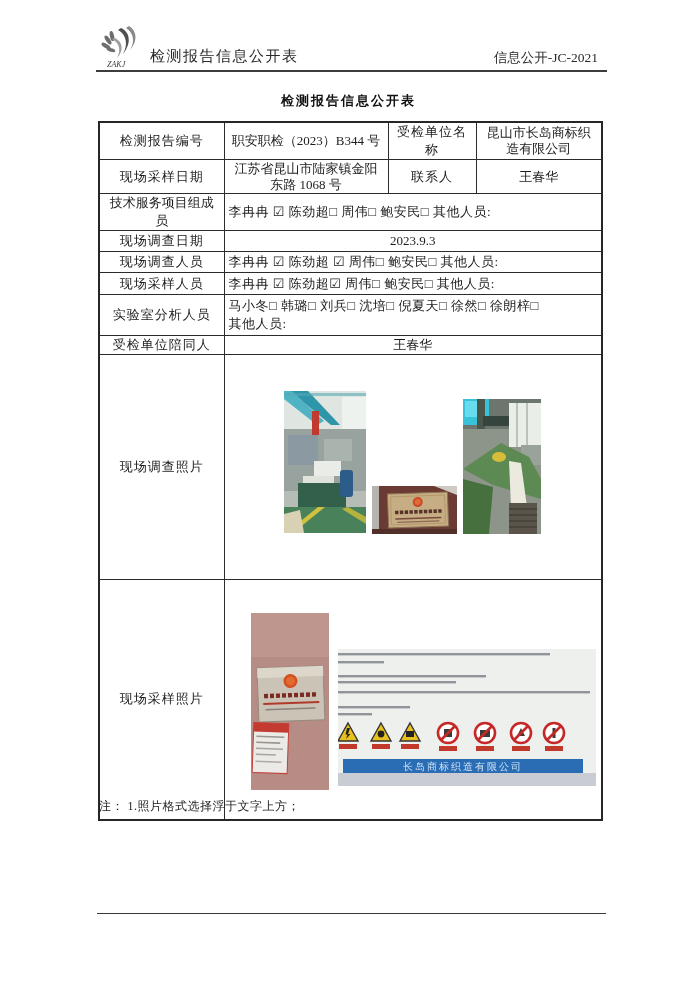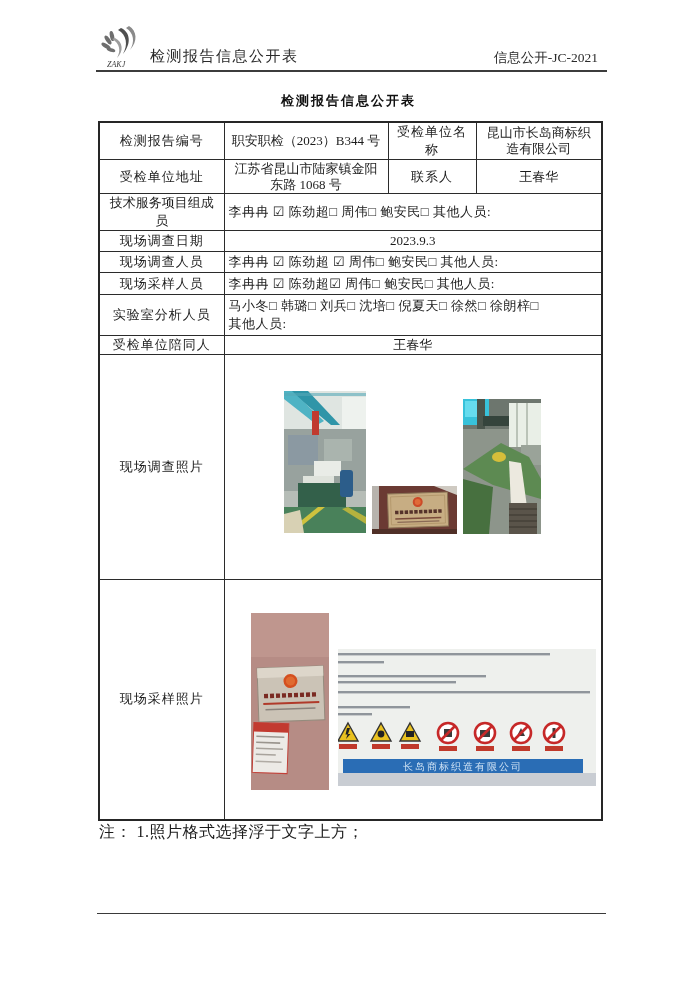--- a/index.html
+++ b/index.html
@@ -23,21 +23,21 @@
                   padding:0 4px; overflow:hidden; }
   .lbl  { text-align:center; letter-spacing:1px; }
   .lbl-tight { text-align:center; letter-spacing:0; font-size:12px; padding:0 1px; }
   .ctr  { text-align:center; }
   .chk  { padding-left:7px; letter-spacing:0.5px; }
   .two-line { line-height:16px; text-align:center; }
   .lab-cell { padding-left:7px; line-height:18px; letter-spacing:0.5px;margin-top:46px; }
   .photocell { position:relative; padding:0; }
   .ph { position:absolute; display:block; }
   
-  .note { position:absolute; left:99px; top:822px; font-size:16px; letter-spacing:0.5px; }
+  .note { position:absolute; left:99px; top:798px; font-size:12px; letter-spacing:0.5px; }
   .footline { position:absolute; left:97px; top:913px; width:509px; border-top:1.5px solid #3a3a3a; }
   .foot { position:absolute; left:98px; top:917px; width:509px; text-align:center;
           font-size:12.5px; letter-spacing:3px; color:#222; }
 </style>
 </head>
 <body>
 
 <div class="page">
 
   <svg class="logo" width="48" height="44" viewBox="0 0 48 44">
@@ -66,21 +66,21 @@
         <col style="width:126px">
       </colgroup>
     <tbody>
         <tr style="height:36px">
       <td class="lbl">检测报告编号</td>
       <td class="ctr">职安职检（2023）B344 号</td>
       <td class="lbl">受检单位名称</td>
       <td class="two-line">昆山市长岛商标织造有限公司</td>
     </tr>
     <tr style="height:34px">
-      <td class="lbl">受检单位地址</td>
+      <td class="lbl">现场采样日期</td>
       <td class="two-line">江苏省昆山市陆家镇金阳东路 1068 号</td>
       <td class="lbl">联系人</td>
       <td class="ctr">王春华</td>
     </tr>
     <tr style="height:21px">
       <td class="lbl-tight">技术服务项目组成员</td>
       <td class="chk" colspan="3">李冉冉 ☑ 陈劲超□ 周伟□ 鲍安民□  其他人员:</td>
     </tr>
     <tr style="height:21px">
       <td class="lbl">现场调查日期</td>

